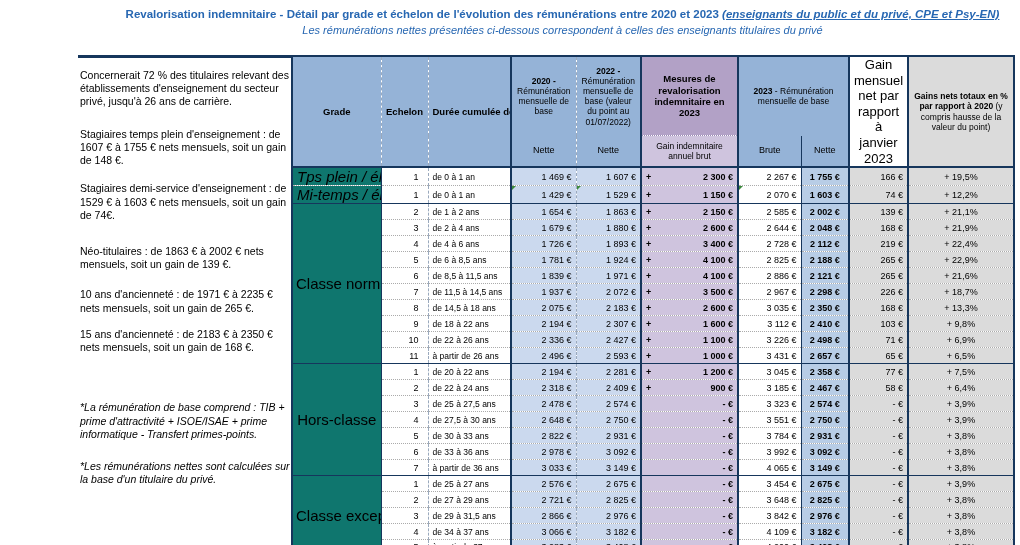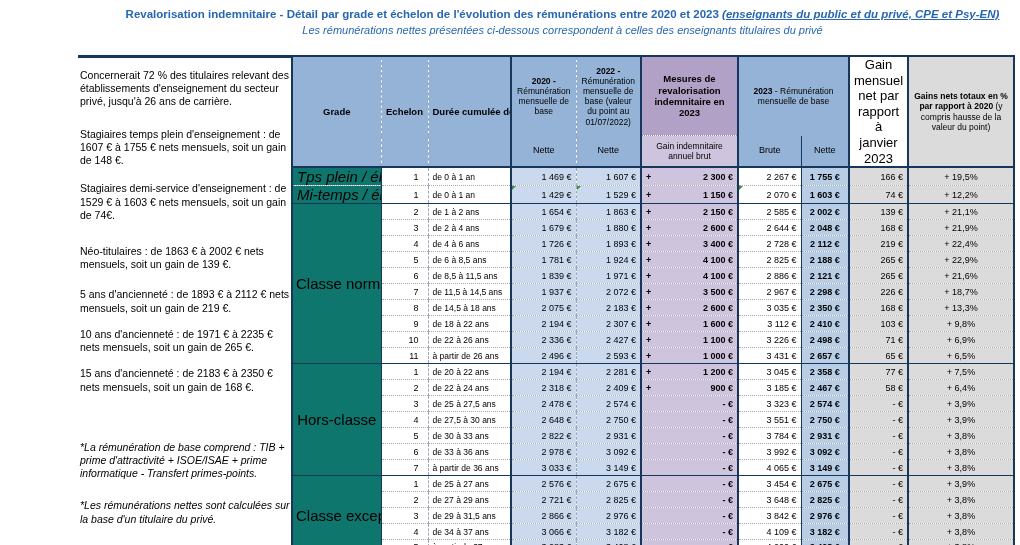--- a/index.html
+++ b/index.html
@@ -89,21 +89,20 @@
   <div class="title-l1"><span>Revalorisation indemnitaire - Détail par grade et échelon de l'évolution des rémunérations entre 2020 et 2023 </span><span class="suffix">(enseignants du public et du privé, CPE et Psy-EN)</span></div>
   <div class="title-l2">Les rémunérations nettes présentées ci-dessous correspondent à celles des enseignants titulaires du privé</div>
 </div>
 
 <div class="sidebar">
   <div>
       <p>Concernerait 72 % des titulaires relevant des établissements d'enseignement du secteur privé, jusqu'à 26 ans de carrière.</p>
       <p>Stagiaires temps plein d'enseignement : de 1607 € à 1755 € nets mensuels, soit un gain de 148 €.</p>
       <p>Stagiaires demi-service d'enseignement : de 1529 € à 1603 € nets mensuels, soit un gain de 74€.</p>
       <p>Néo-titulaires : de 1863 € à 2002 € nets mensuels, soit un gain de 139 €.</p>
-      <p>5 ans d'ancienneté : de 1893 € à 2112 € nets mensuels, soit un gain de 219 €.</p>
       <p>10 ans d'ancienneté : de 1971 € à 2235 € nets mensuels, soit un gain de 265 €.</p>
       <p>15 ans d'ancienneté : de 2183 € à 2350 € nets mensuels, soit un gain de 168 €.</p>
     </div>
   <div class="sidebar-notes">
       <p>*La rémunération de base comprend : TIB + prime d'attractivité + ISOE/ISAE + prime informatique - Transfert primes-points.</p>
       <p>*Les rémunérations nettes sont calculées sur la base d'un titulaire du privé.</p>
     </div>
 </div>
 
 <div class="grid">

